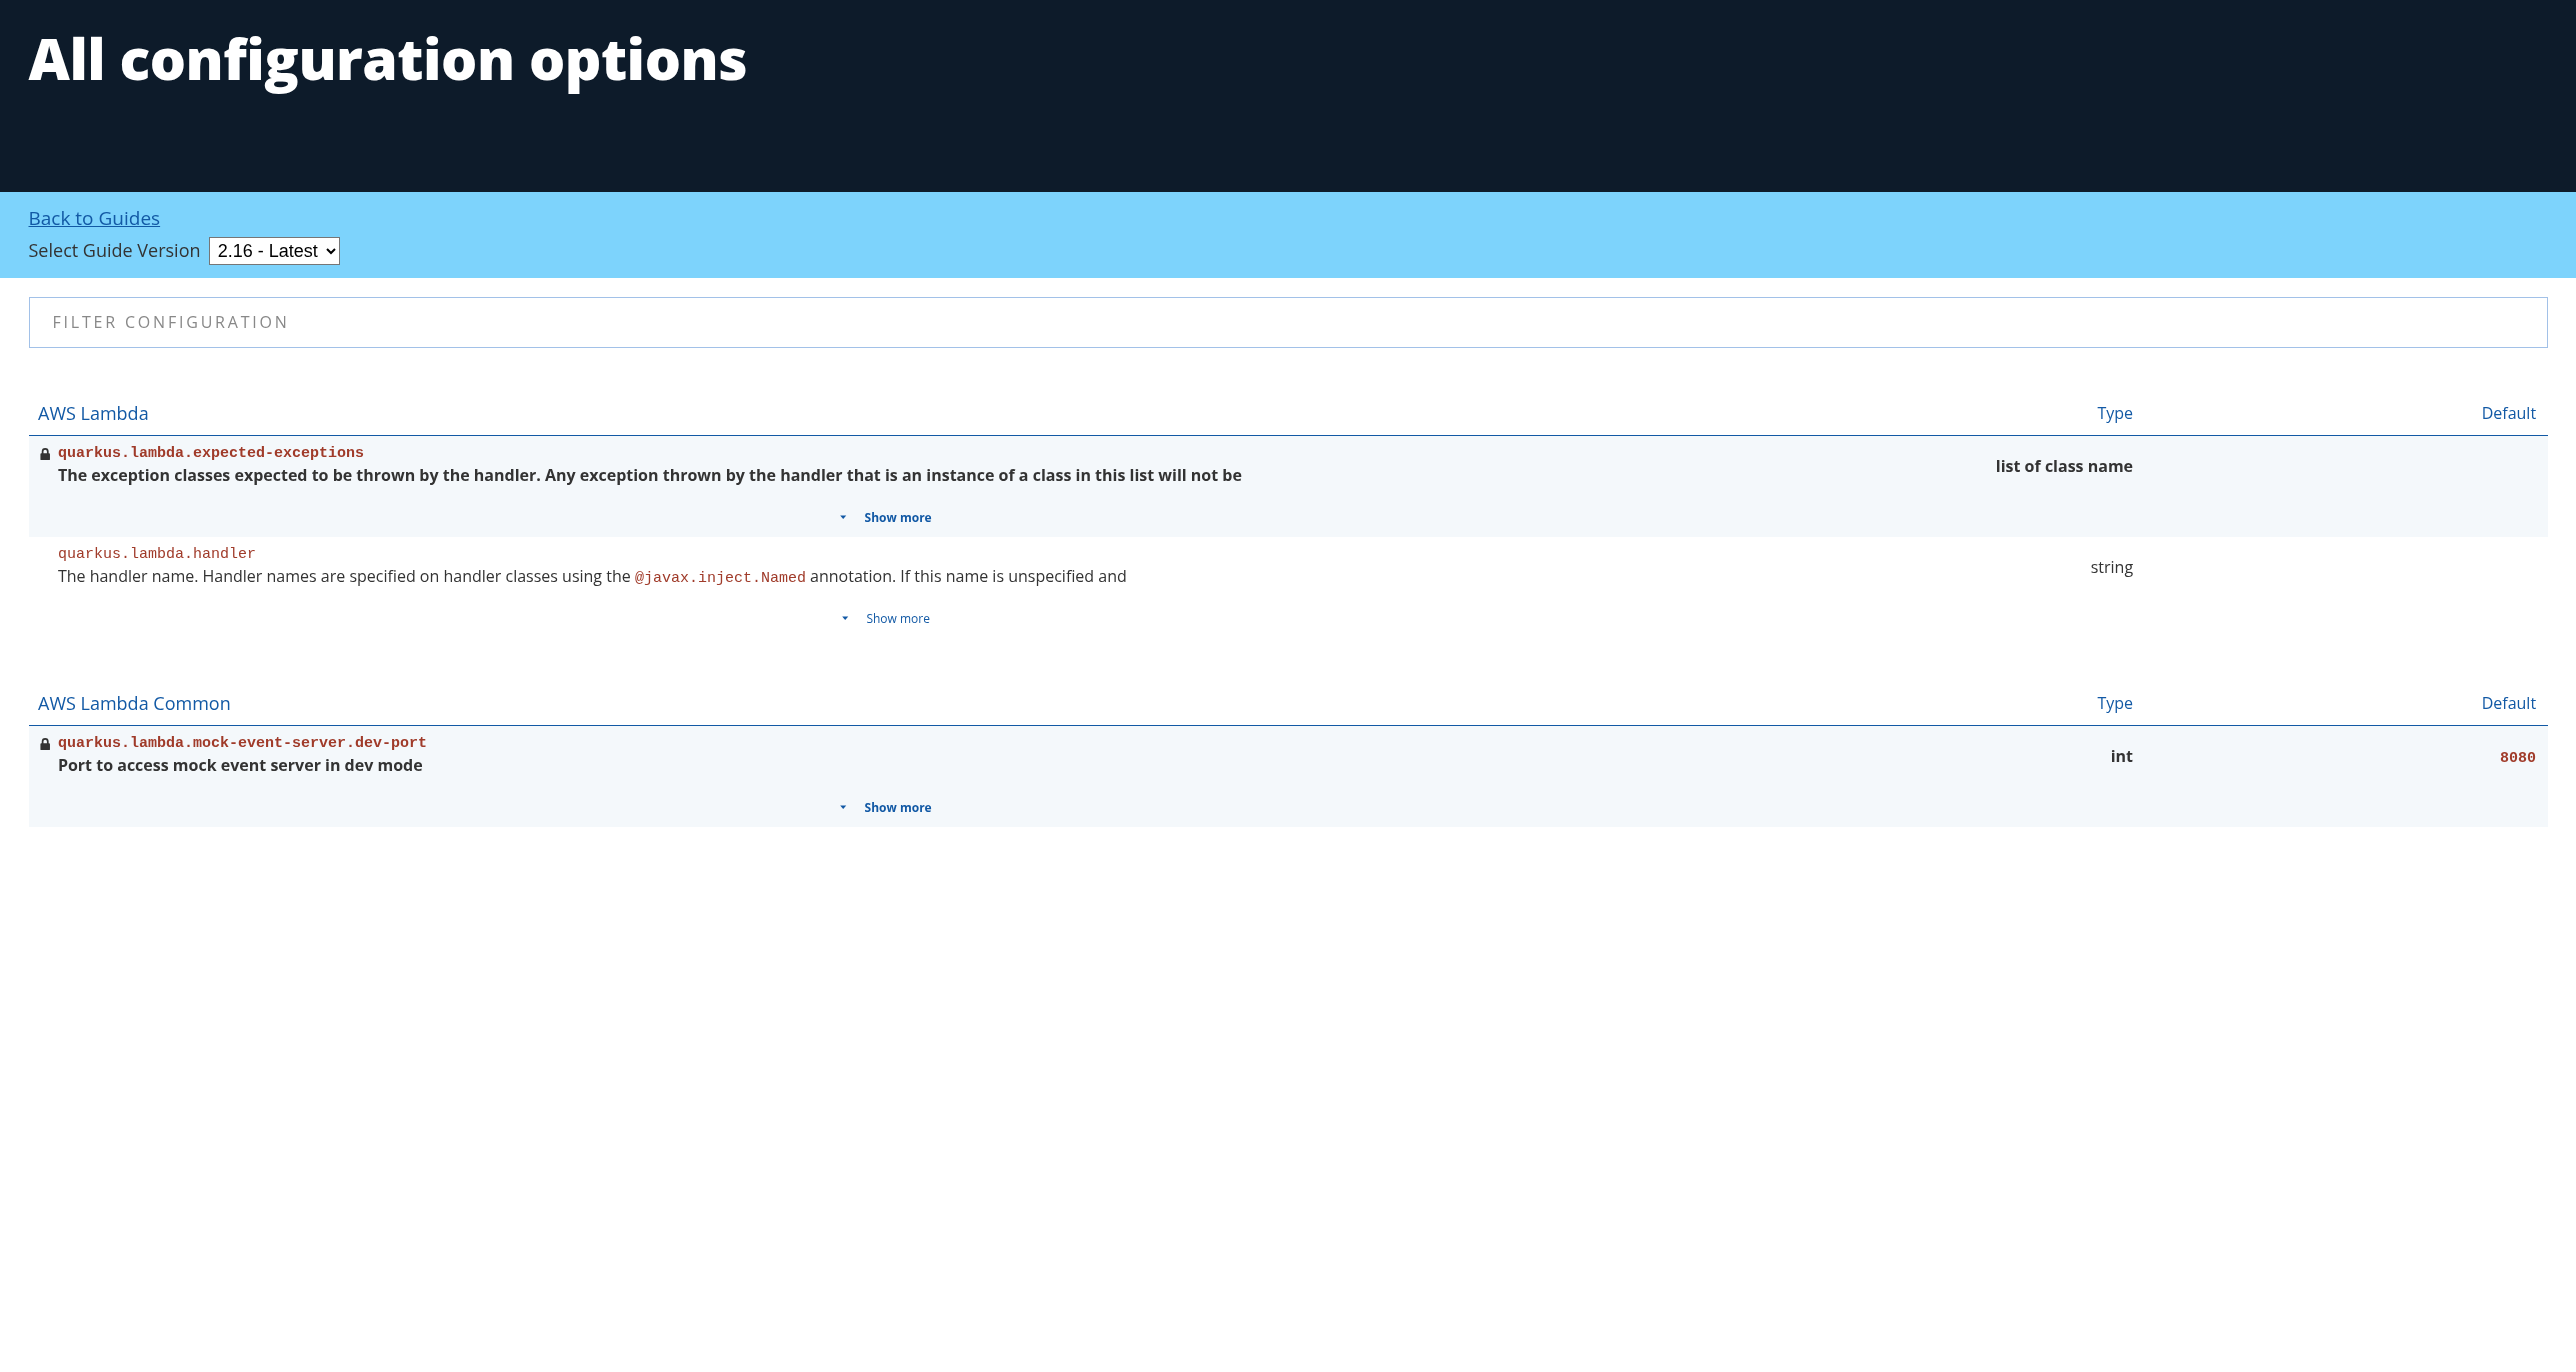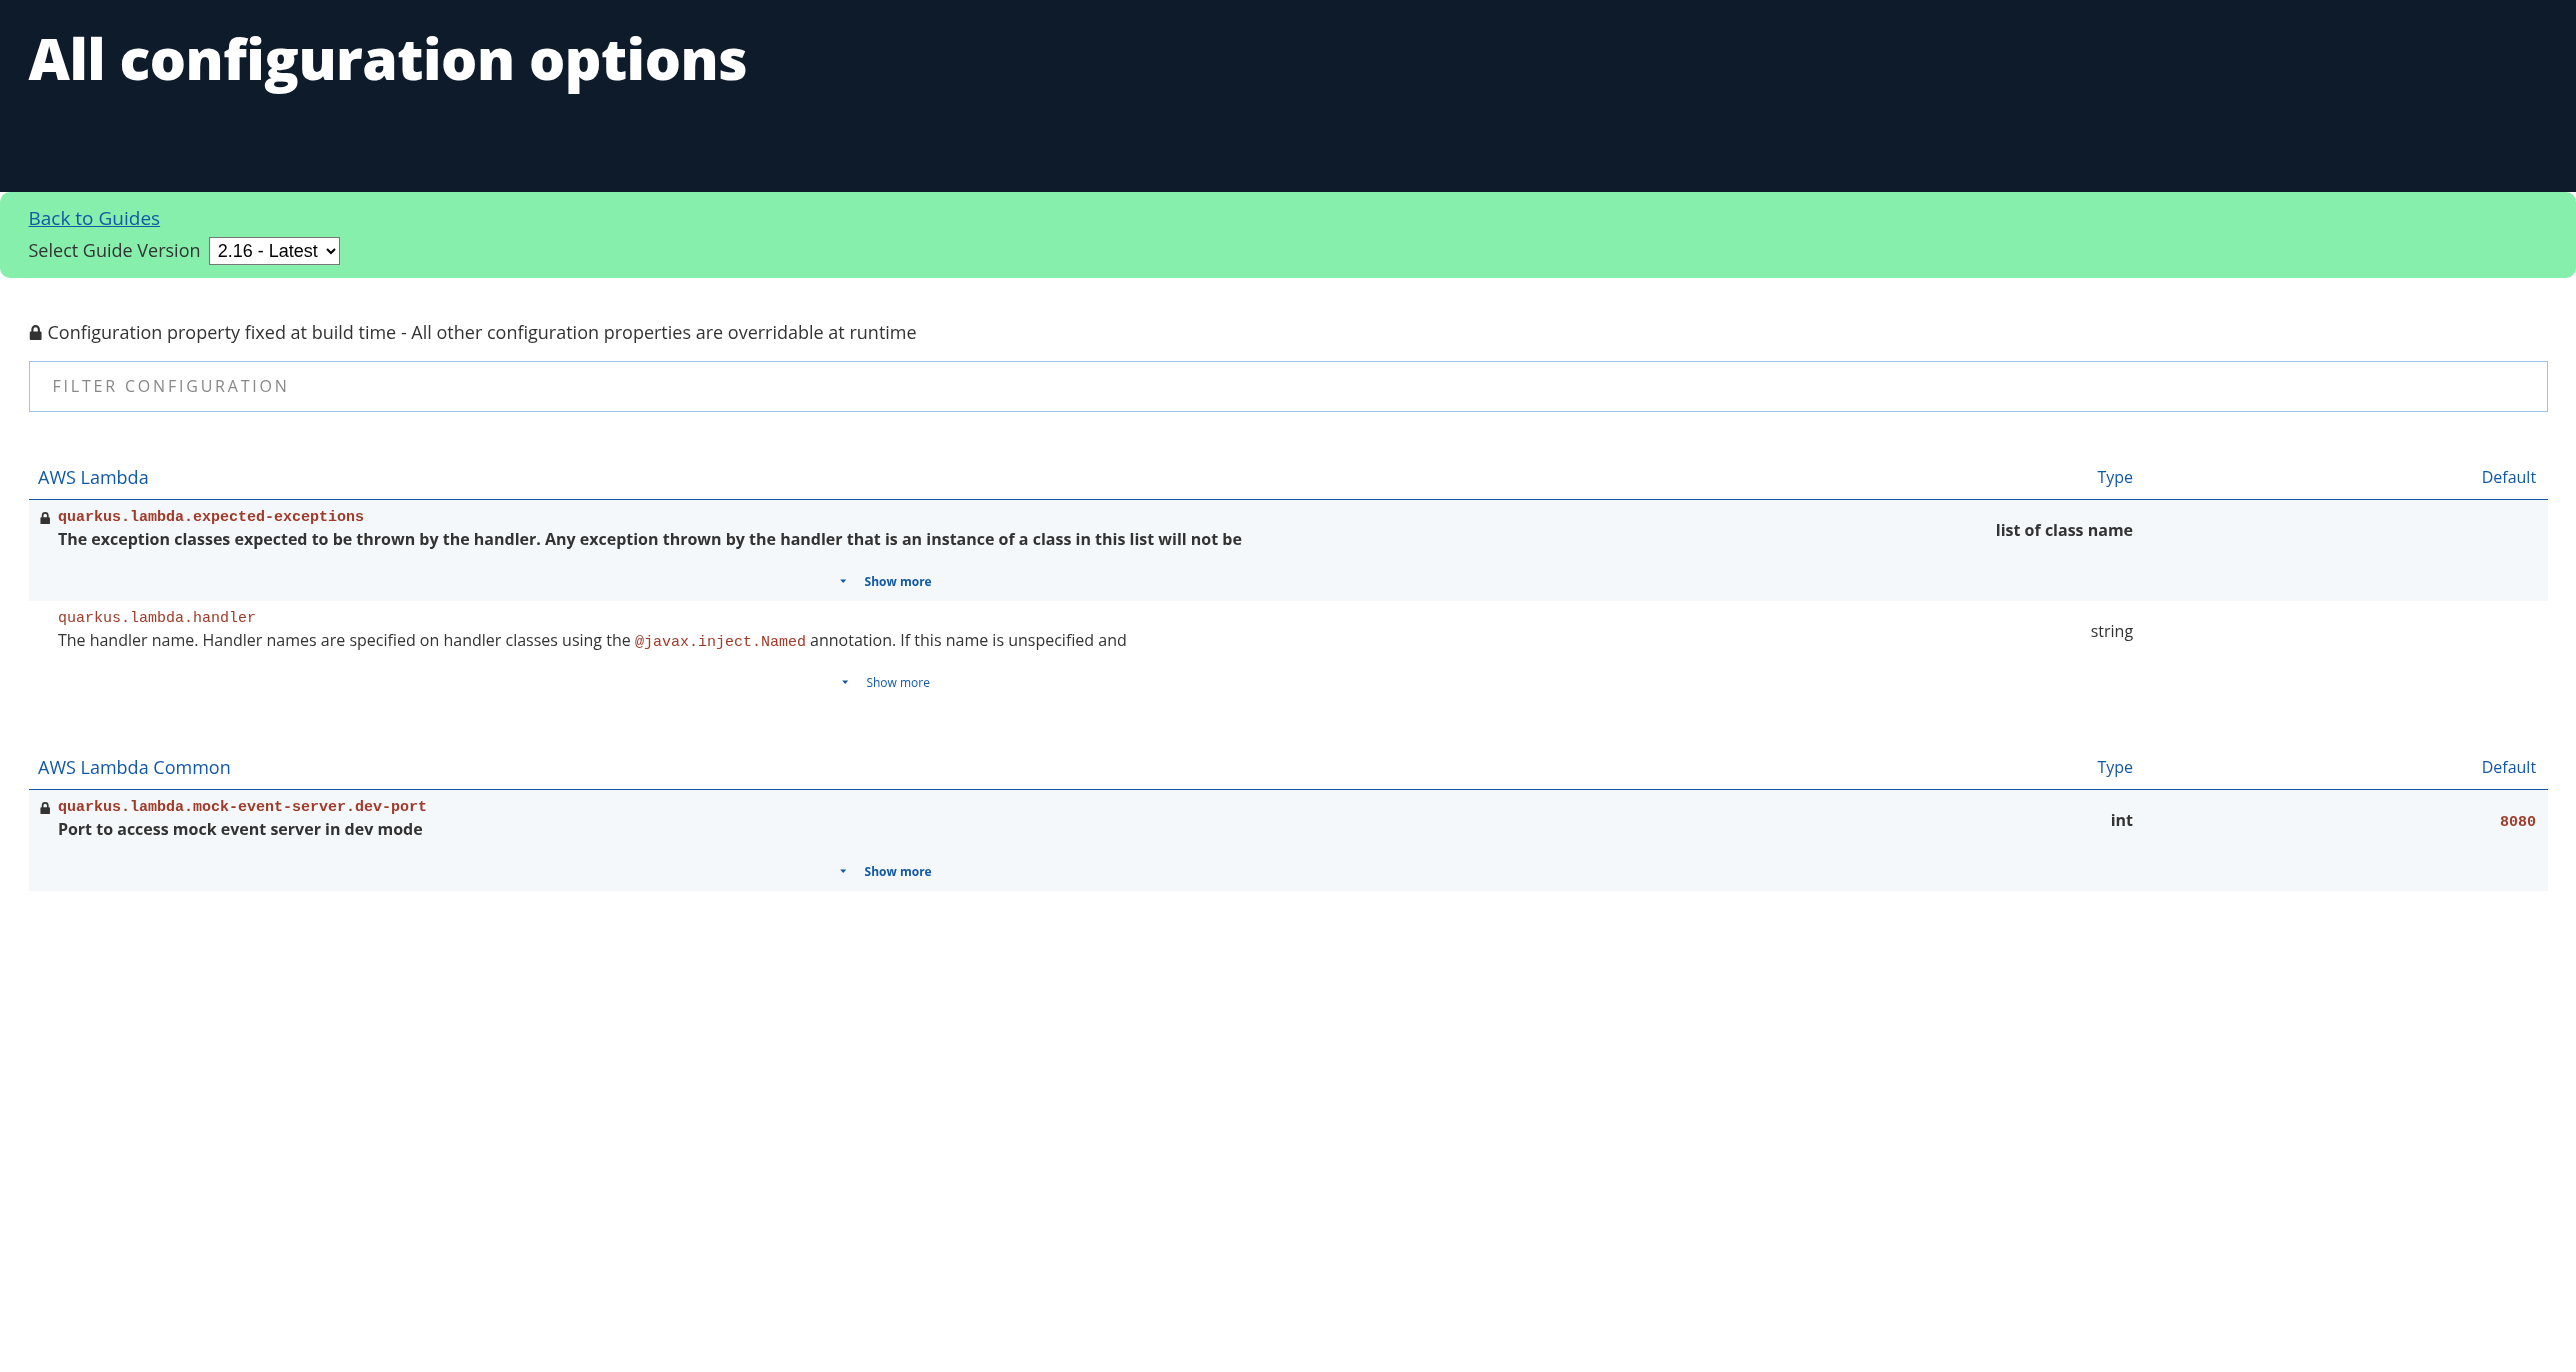--- a/index.html
+++ b/index.html
@@ -8,23 +8,22 @@
     background: #0d1b2a;
     color: #fff;
     padding: 19px 28.5px 95px 28.5px;
   }
   .hero h1 {
     font-size: 57px;
     font-weight: 800;
     letter-spacing: -0.5px;
   }
   .subhead {
-    background: #86efac;
+    background: #7dd3fc;
     padding: 13.3px 28.5px;
-    border-radius: 10px;
   }
   .subhead a {
     color: #1259a5;
     text-decoration: underline;
     font-size: 19px;
   }
   .subhead .vers-row {
     margin-top: 5.7px;
     font-size: 18px;
     color: #333;
@@ -139,26 +138,20 @@
   <div class="vers-row">
     <span>Select Guide Version</span>
     <select>
       <option>2.16 - Latest</option>
     </select>
   </div>
 </div>
 
 <div class="content">
 
-  <div class="note">
-    <svg class="lock-svg" viewBox="0 0 24 28">
-        <path d="M4 12V8a8 8 0 0116 0v4h1a2 2 0 012 2v12a2 2 0 01-2 2H3a2 2 0 01-2-2V14a2 2 0 012-2h1zm4 0h8V8a4 4 0 00-8 0v4z"></path>
-      </svg>
-    <span>Configuration property fixed at build time - All other configuration properties are overridable at runtime</span>
-  </div>
 
   <input type="text" class="filter-box" placeholder="FILTER CONFIGURATION" style="">
 
   <div id="sections-container">
       <div class="section">
         <table class="config">
           <thead>
             <tr>
               <th>AWS Lambda</th>
               <th class="type-col">Type</th>

